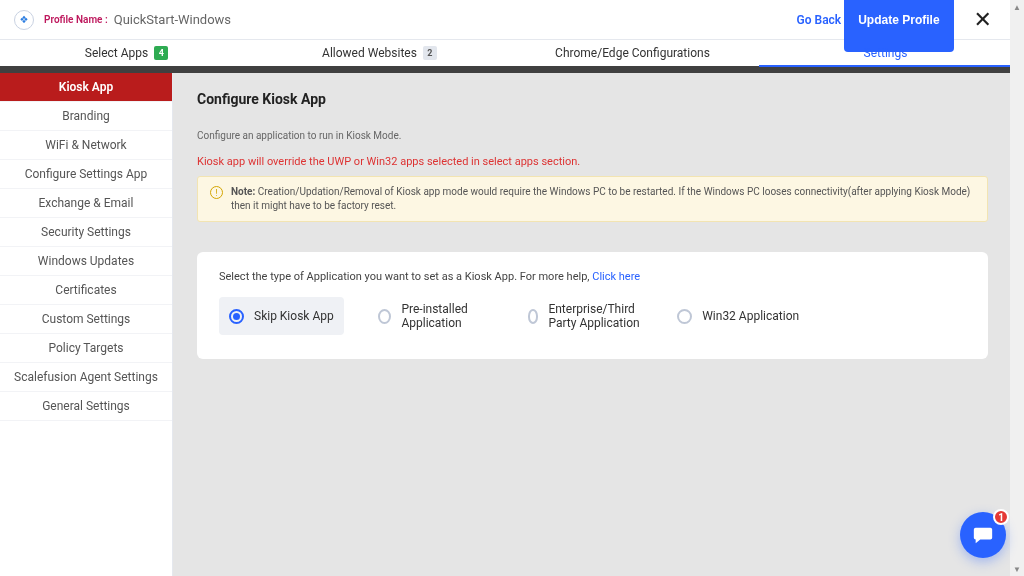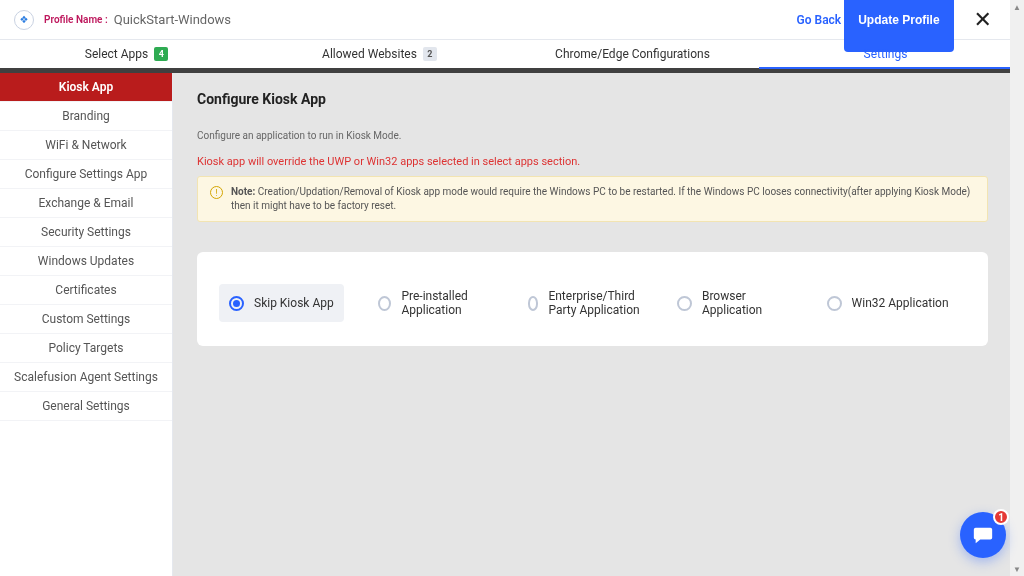--- a/index.html
+++ b/index.html
@@ -5,21 +5,21 @@
   * { box-sizing: border-box; margin: 0; padding: 0; }
   html, body { width: 1024px; height: 576px; font-family: -apple-system, "Segoe UI", Roboto, Arial, sans-serif; background: #fff; overflow: hidden; }
   .top-bar { display: flex; align-items: center; height: 40px; padding: 0 14px; border-bottom: 1px solid #e5e8ee; }
   .win-logo { width: 20px; height: 20px; border: 1px solid #c9d2e2; border-radius: 50%; display: flex; align-items: center; justify-content: center; font-size: 10px; color: #2b7de1; margin-right: 10px; }
   .pn-label { font-size: 10px; font-weight: 600; color: #be185d; margin-right: 6px; }
   .pn-value { font-size: 13px; color: #666; }
   .spacer { flex: 1; }
   .go-back { font-size: 12px; font-weight: 600; color: #2962ff; margin-right: 3px; cursor: pointer; }
   .update-btn { background: #2962ff; color: #fff; font-size: 12px; font-weight: 600; padding: 25px 14px; border: none; border-radius: 4px; cursor: pointer; }
   .close-x { font-size: 22px; font-weight: 500; margin-left: 20px; margin-right: 6px; cursor: pointer; color: #222; }
-  .tabs { display: flex; height: 33px; border-bottom: 5px solid #404040; }
+  .tabs { display: flex; height: 33px; border-bottom: 7px solid #404040; }
   .tab { flex: 1; display: flex; align-items: center; justify-content: center; font-size: 12px; color: #333; cursor: pointer; position: relative; gap: 6px; }
   .tab.active { color: #2962ff; }
   .tab.active::after { content: ""; position: absolute; left: 0; right: 0; bottom: -1px; height: 2px; background: #2962ff; }
   .badge { display: inline-flex; align-items: center; justify-content: center; min-width: 14px; height: 14px; padding: 0 3px; border-radius: 2px; font-size: 9px; font-weight: 700; }
   .badge.green { background: #2eab52; color: #fff; }
   .badge.grey  { background: #e2e6ed; color: #555; }
   .body { display: flex; height: calc(576px - 40px - 33px); }
   .side { width: 173px; background: #fff; border-right: 1px solid #e5e8ee; }
   .side-item { height: 29px; display: flex; align-items: center; justify-content: center; font-size: 12px; color: #555; border-bottom: 1px solid #f2f3f6; cursor: pointer; }
   .side-item.active { background: #b91c1c; color: #fff; font-weight: 600; }
@@ -96,36 +96,35 @@
       </div>
     <div class="main">
       <div class="h2">Configure Kiosk App</div>
       <div class="sub">Configure an application to run in Kiosk Mode.</div>
       <div class="warn-red">Kiosk app will override the UWP or Win32 apps selected in select apps section.</div>
       <div class="note-box">
         <span class="note-ico">!</span>
         <span class="note-txt"><b>Note:</b> <span>Creation/Updation/Removal of Kiosk app mode would require the Windows PC to be restarted. If the Windows PC looses connectivity(after applying Kiosk Mode) then it might have to be factory reset.</span></span>
       </div>
       <div class="card">
+        <div class="help-line">
+          <span>Select the type of Application you want to set as a Kiosk App. For more help, </span><a>Click here</a>
+        </div>
         <div class="radio-grid" id="radios">
             <div class="radio sel" style="justify-self: start;">
               <span class="r-circle"></span>
               <span>Skip Kiosk App</span>
             </div>
             <div class="radio">
               <span class="r-circle"></span>
               <span>Pre-installed Application</span>
             </div>
             <div class="radio">
               <span class="r-circle"></span>
               <span>Enterprise/Third Party Application</span>
-            </div>
-            <div class="radio">
-              <span class="r-circle"></span>
-              <span>Browser Application</span>
             </div>
             <div class="radio">
               <span class="r-circle"></span>
               <span>Win32 Application</span>
             </div>
           </div>
       </div>
     </div>
   </div>
 </div>

